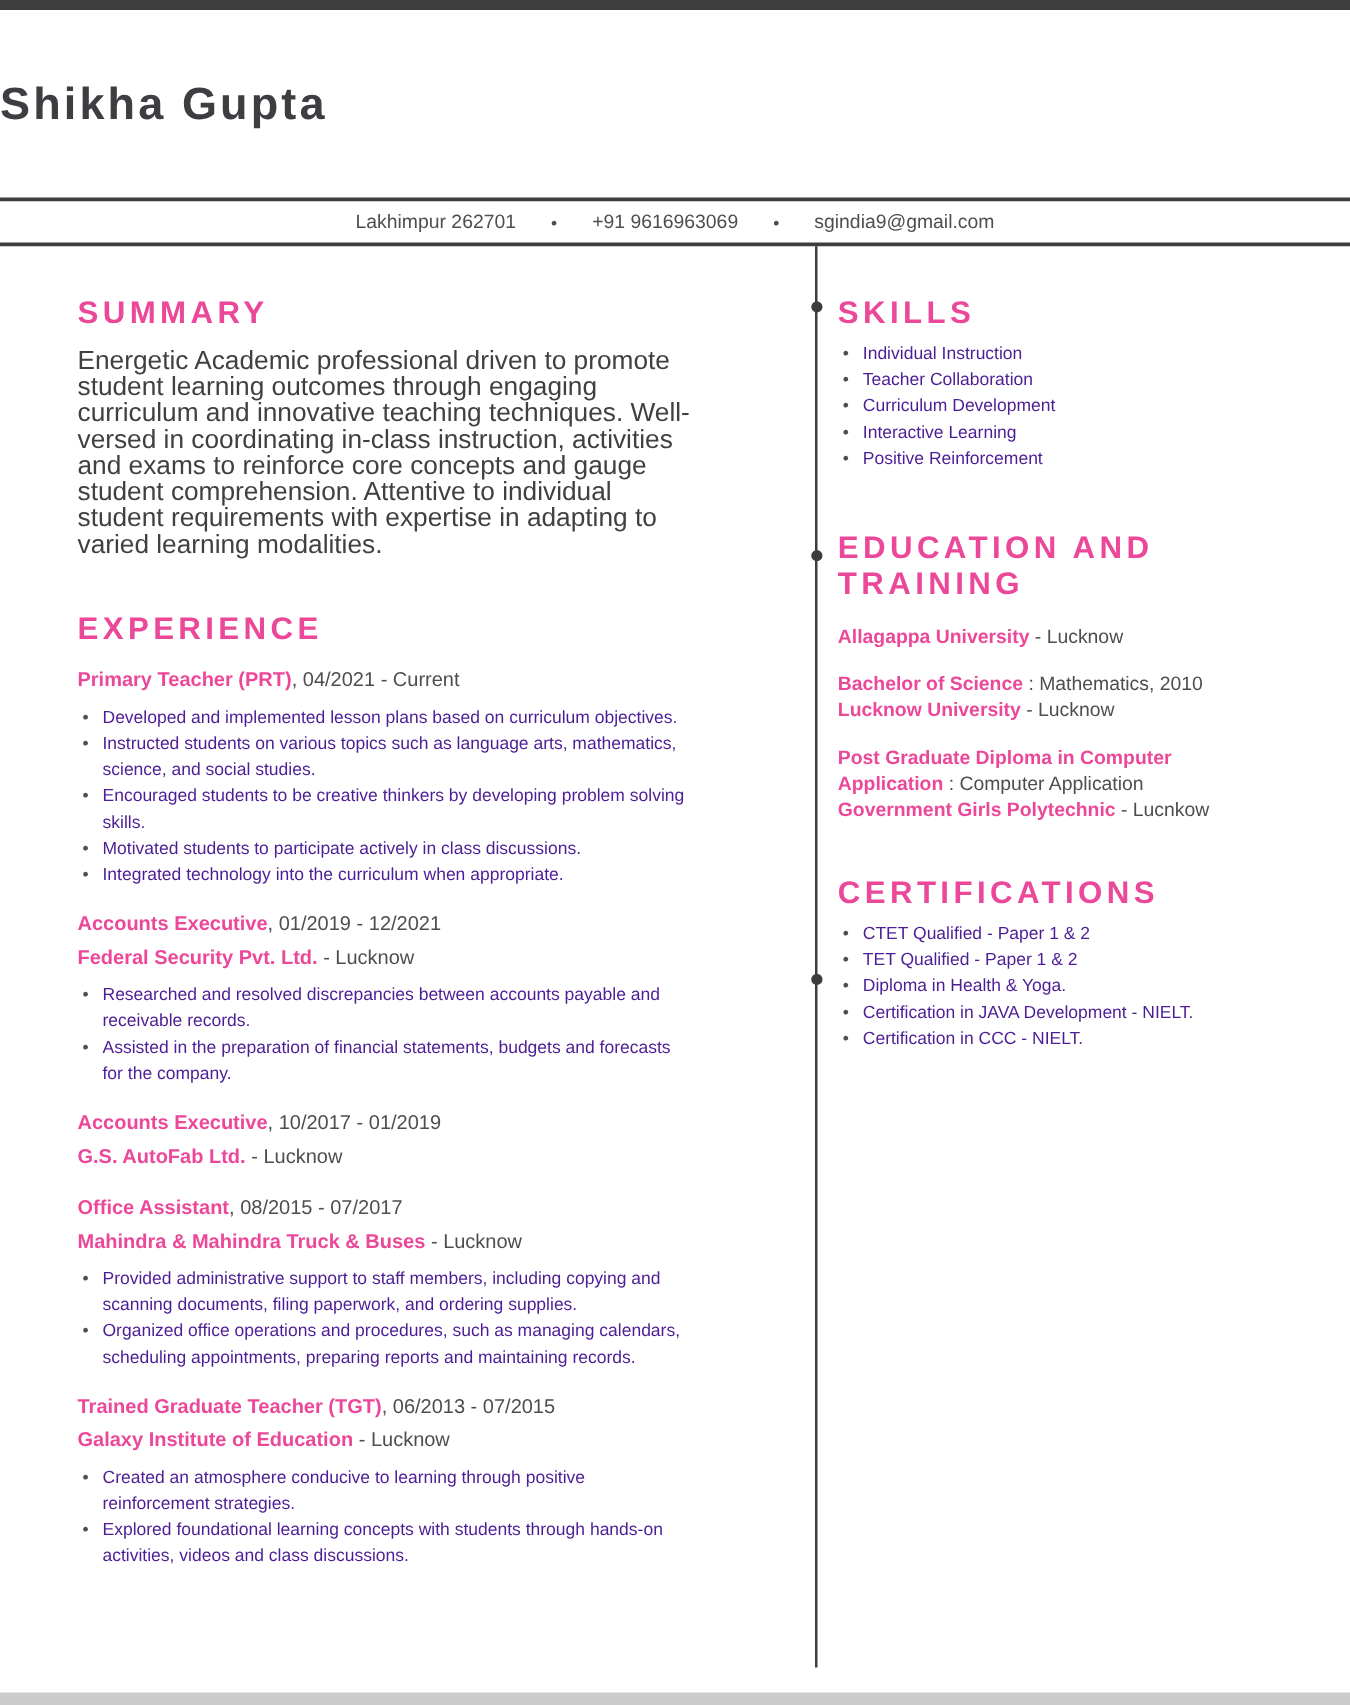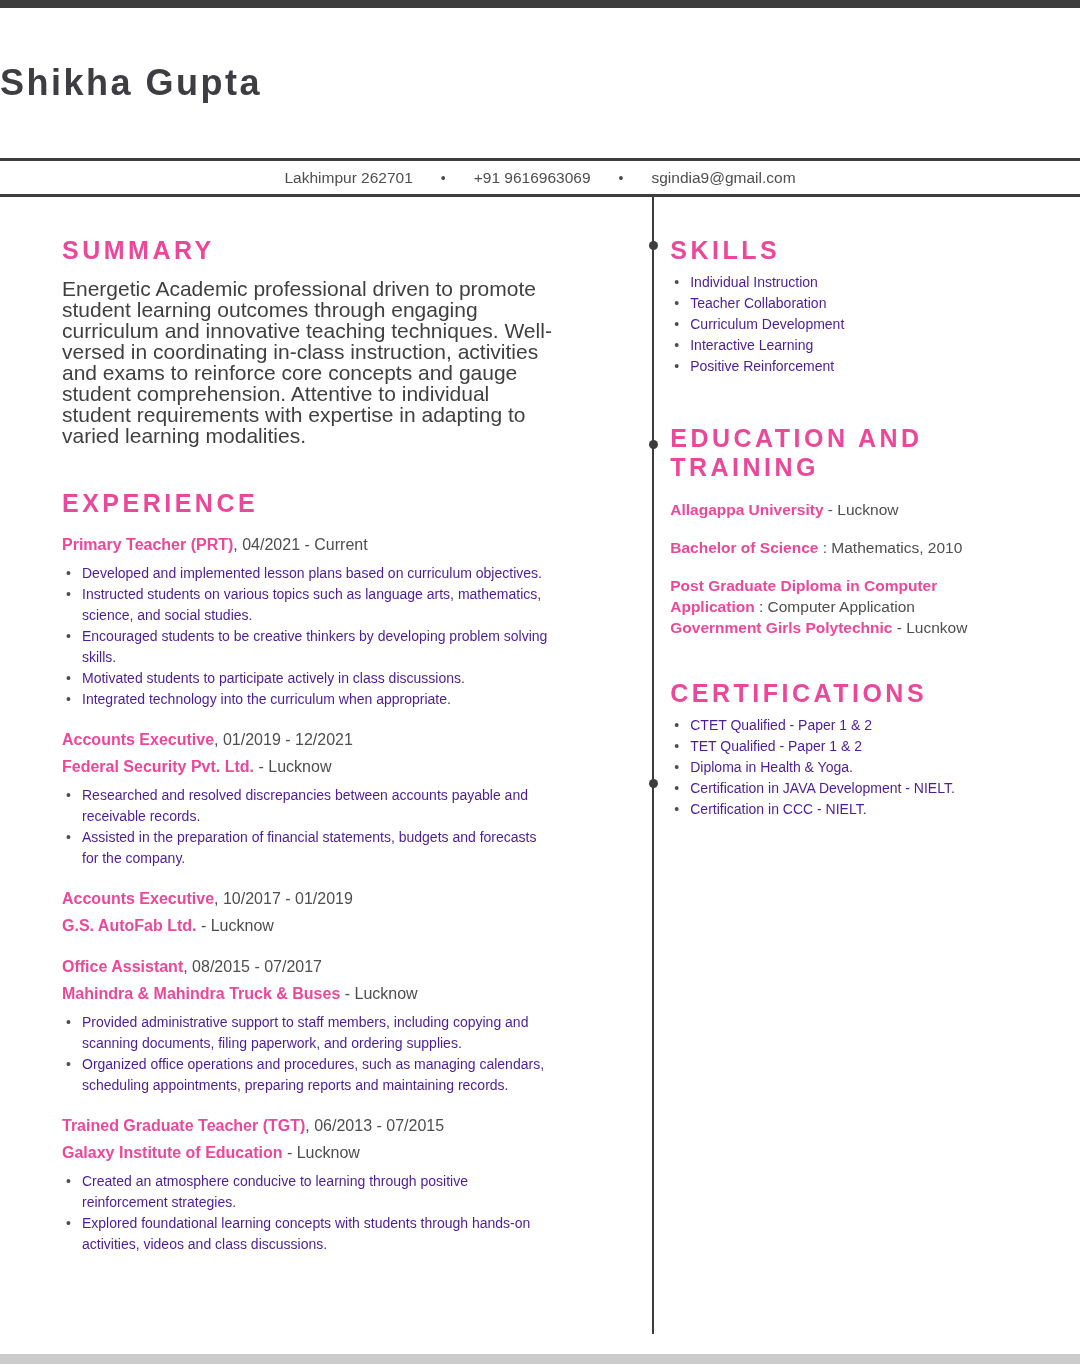--- a/index.html
+++ b/index.html
@@ -192,20 +192,21 @@
 
       <div class="section-heading edu-heading">EDUCATION AND TRAINING</div>
 
 
       <div class="edu-entry">
         <div class="edu-line"><span class="bold">Allagappa University</span><span> - Lucknow</span></div>
       </div>
 
       <div class="edu-entry">
         <div class="edu-line"><span class="bold">Bachelor of Science</span><span> : Mathematics, 2010</span></div>
+        <div class="edu-line"><span class="bold">Lucknow University</span><span> - Lucknow</span></div>
       </div>
 
       <div class="edu-entry">
         <div class="edu-line"><span class="bold">Post Graduate Diploma in Computer Application</span><span> : Computer Application</span></div>
         <div class="edu-line"><span class="bold">Government Girls Polytechnic</span><span> - Lucnkow</span></div>
       </div>
 
       <div class="section-heading cert-heading">CERTIFICATIONS</div>
       <ul class="bullets cert-list">
         <li>CTET Qualified - Paper 1 &amp; 2</li>

